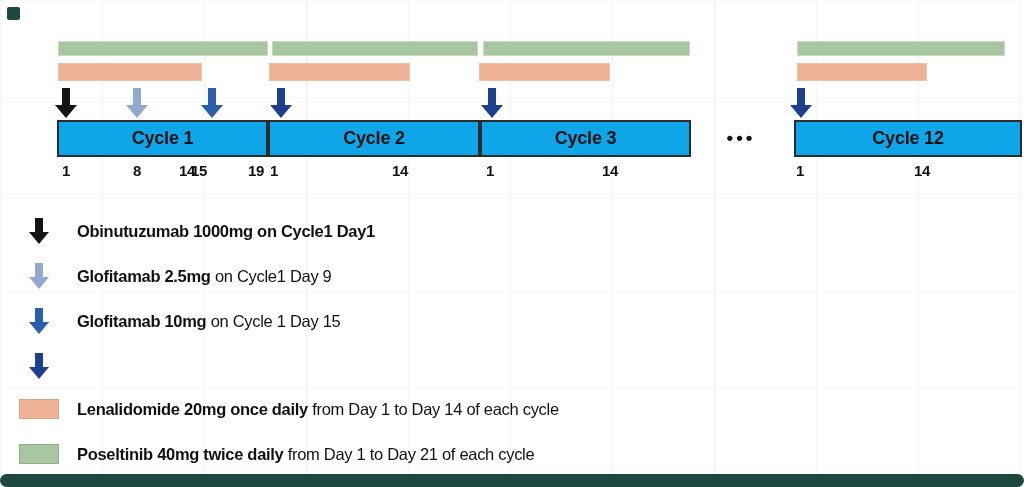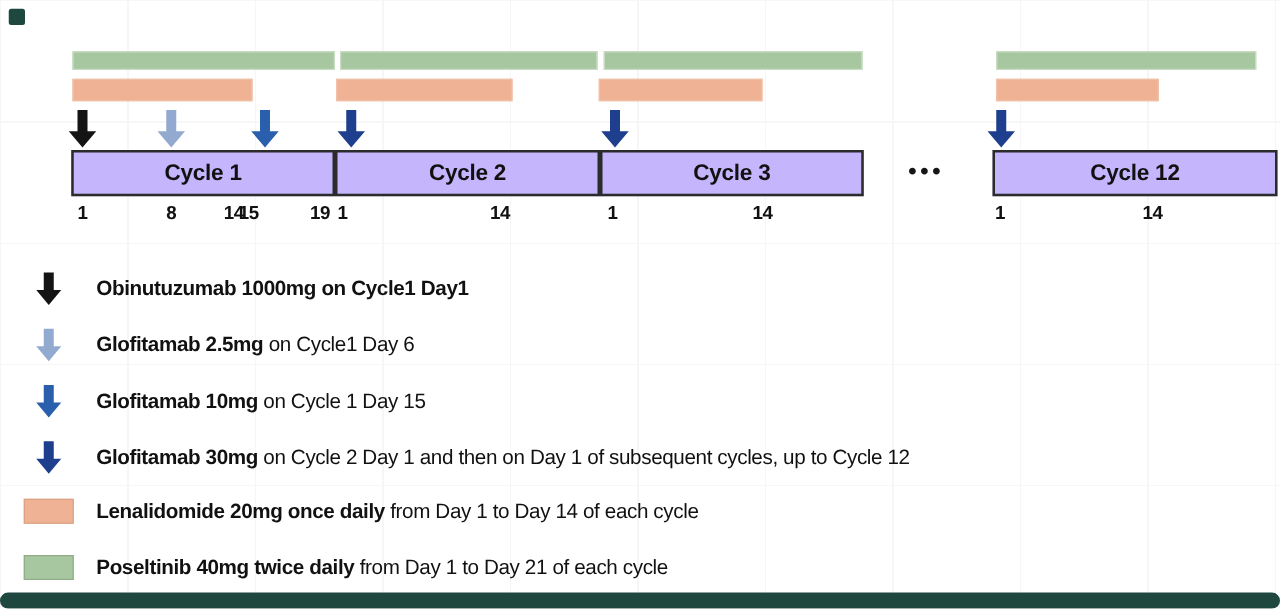--- a/index.html
+++ b/index.html
@@ -21,21 +21,21 @@
   .bar.green{top:41px;height:15px;border:1px solid #c9dcc3;}
   .bar.orange{top:63px;height:18px;border:1px solid #eec0a6;}
   
   .arr{position:absolute;top:88px;width:22px;height:31px;}
   .arr .shaft{position:absolute;left:7px;top:0;width:8px;height:18px;background:currentColor;}
   .arr .head{position:absolute;left:0;top:17px;width:0;height:0;
     border-left:11px solid transparent;border-right:11px solid transparent;
     border-top:13px solid currentColor;}
   
   .cycle-box{
-    position:absolute;top:120px;height:37px;background:#c4b5fd;border:2px solid #2b2b2b;
+    position:absolute;top:120px;height:37px;background:#0ea5e9;border:2px solid #2b2b2b;
     box-sizing:border-box;display:flex;align-items:center;justify-content:center;
   }
   .cycle-box .lbl{font-size:18px;font-weight:bold;letter-spacing:-0.2px;}
   .dots{position:absolute;left:709px;top:127px;width:64px;text-align:center;
     font-size:19px;font-weight:bold;letter-spacing:3px;color:#151515;}
   
   .tick{position:absolute;top:162px;transform:translateX(-50%);
     font-size:15px;font-weight:bold;letter-spacing:-0.3px;}
   
   .lrow{position:absolute;left:17px;height:30px;display:flex;align-items:center;}
@@ -129,39 +129,38 @@
       </span>
     <span class="ltext"><span class="b">Obinutuzumab 1000mg on Cycle1 Day1</span><span></span></span>
   </div>
   <div class="lrow" style="top:261px;">
     <span class="lmark">
         <span class="larr" style="color: rgb(146, 170, 207);">
           <i class="shaft"></i>
           <i class="head"></i>
         </span>
       </span>
-    <span class="ltext"><span class="b">Glofitamab 2.5mg</span><span> on Cycle1 Day 6</span></span>
+    <span class="ltext"><span class="b">Glofitamab 2.5mg</span><span> on Cycle1 Day 9</span></span>
   </div>
   <div class="lrow" style="top:306px;">
     <span class="lmark">
         <span class="larr" style="color: rgb(42, 95, 174);">
           <i class="shaft"></i>
           <i class="head"></i>
         </span>
       </span>
     <span class="ltext"><span class="b">Glofitamab 10mg</span><span> on Cycle 1 Day 15</span></span>
   </div>
   <div class="lrow" style="top:351px;">
     <span class="lmark">
         <span class="larr" style="color: rgb(30, 62, 142);">
           <i class="shaft"></i>
           <i class="head"></i>
         </span>
       </span>
-    <span class="ltext"><span class="b">Glofitamab 30mg</span><span> on Cycle 2 Day 1 and then on Day 1 of subsequent cycles, up to Cycle 12</span></span>
   </div>
   <div class="lrow" style="top:394px;">
     <span class="lmark">
         <span class="swatch orange" style="background: rgb(240, 178, 148);"></span>
       </span>
     <span class="ltext"><span class="b">Lenalidomide 20mg once daily</span><span> from Day 1 to Day 14 of each cycle</span></span>
   </div>
   <div class="lrow" style="top:439px;">
     <span class="lmark">
         <span class="swatch green" style="background: rgb(166, 199, 159);"></span>

